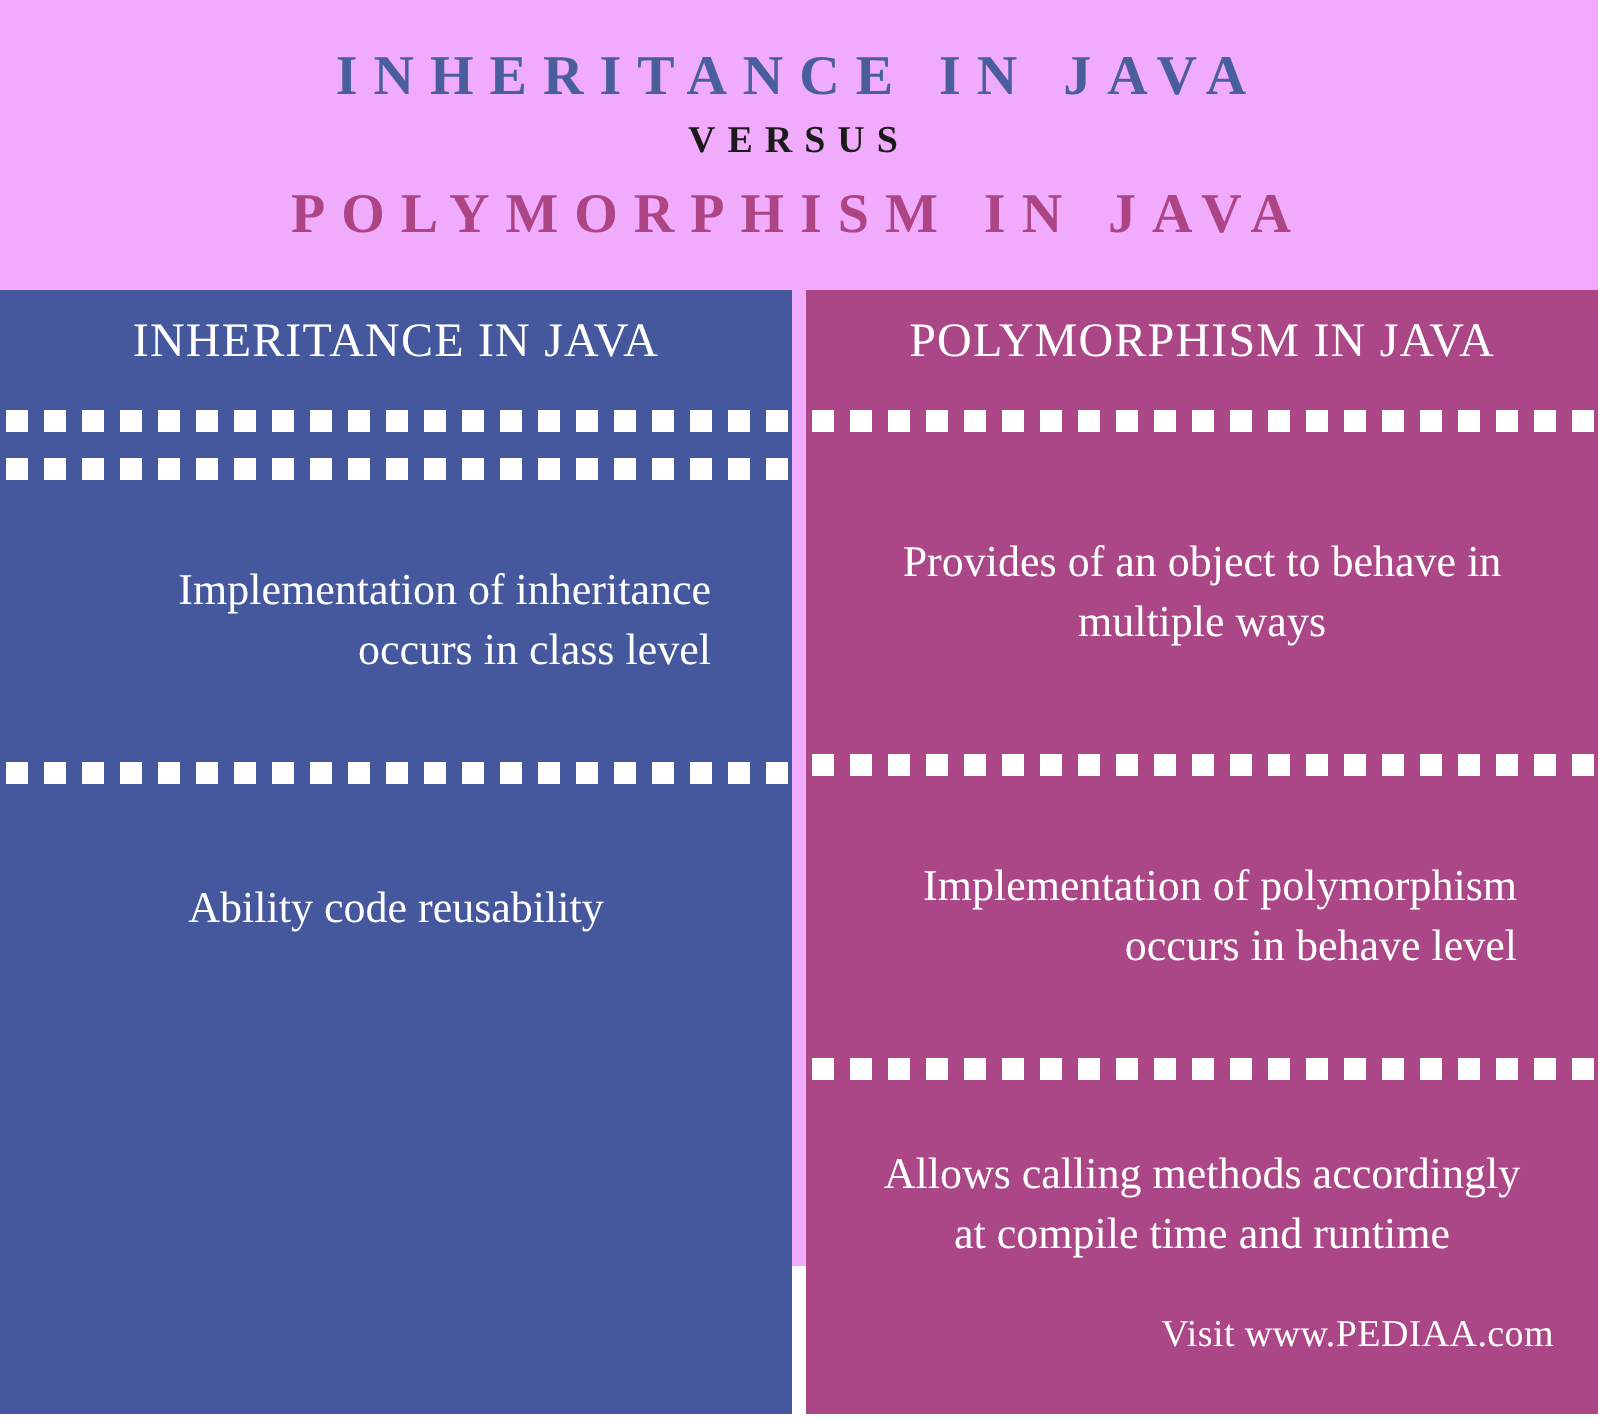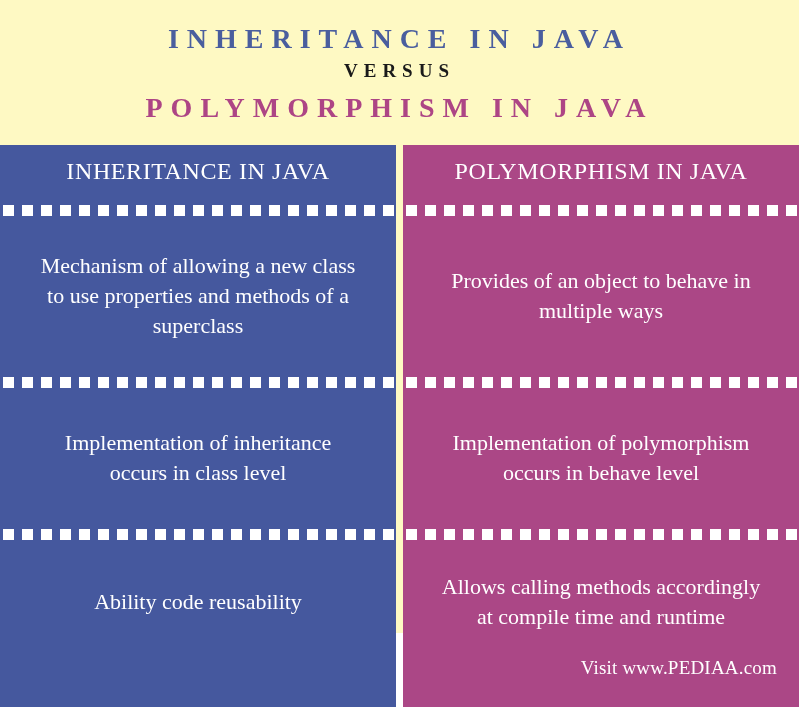--- a/index.html
+++ b/index.html
@@ -11,21 +11,21 @@
     height: 711px;
     background: #ffffff;
     font-family: "Liberation Serif", "DejaVu Serif", serif;
     overflow: hidden;
   }
 
   .infographic {
     position: relative;
     width: 799px;
     height: 633px;
-    background: #fef9c3;
+    background: #f0abfc;
   }
 
   
   .title-block {
     position: absolute;
     top: 0;
     left: 0;
     width: 799px;
     height: 145px;
     text-align: center;
@@ -124,21 +124,21 @@
     line-height: 30px;
     padding: 0 26px;
     box-sizing: border-box;
   }
   .cell-text {
     display: block;
     max-width: 330px;
   }
 
   .row-1 { height: 148px; }
-  .row-2 { height: 128px; }
+  .row-2 { height: 128px; text-align: right; }
   .row-3 { height: 112px; }
 
   .row-1 .cell-text { max-width: 315px; }
   .row-2 .cell-text { max-width: 315px; }
 
   .footer-credit {
     position: absolute;
     right: 22px;
     bottom: 28px;
     color: #ffffff;
@@ -161,23 +161,20 @@
 
   <div class="panels">
 
     <div class="panel panel-left">
       <div class="panel-header">INHERITANCE IN JAVA</div>
 
       <div class="divider">
         <div class="divider-inner"></div>
       </div>
 
-      <div class="cell row-1">
-        <span class="cell-text">Mechanism of allowing a new class to use properties and methods of a superclass</span>
-      </div>
 
       <div class="divider">
         <div class="divider-inner"></div>
       </div>
 
       <div class="cell row-2">
         <span class="cell-text">Implementation of inheritance occurs in class level</span>
       </div>
 
       <div class="divider">

